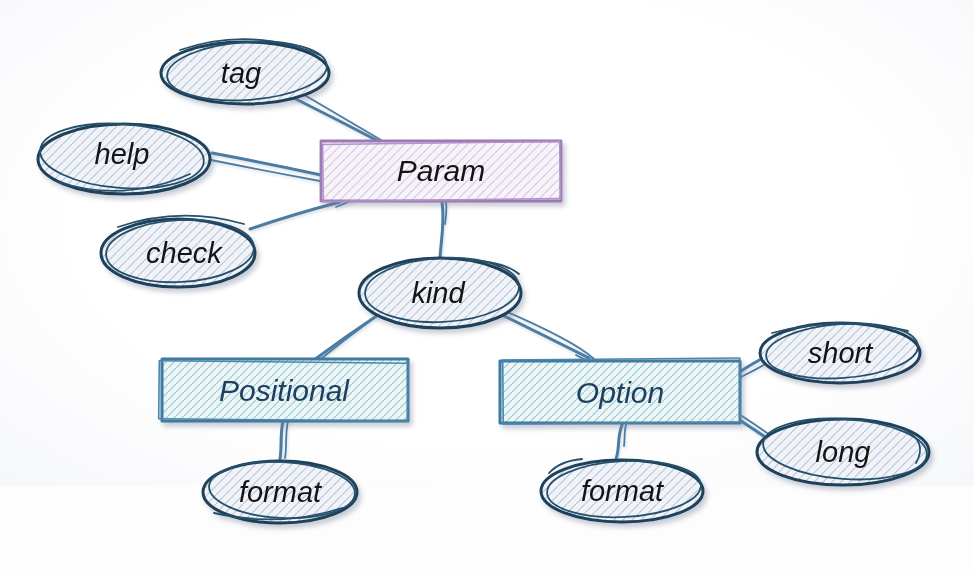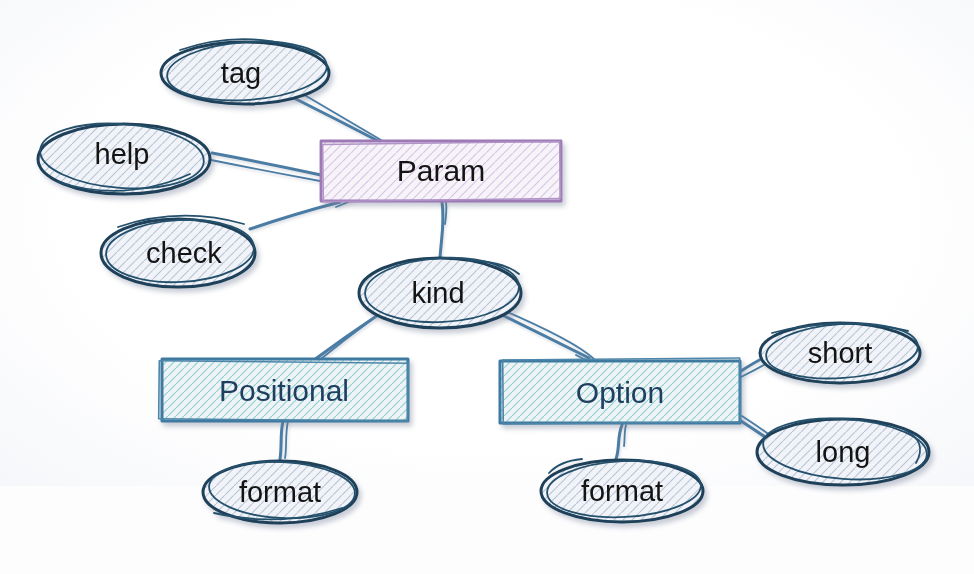--- a/index.html
+++ b/index.html
@@ -9,20 +9,21 @@
     height: 574px;
     background: #fdfdfe;
     overflow: hidden;
     font-family: "Liberation Sans", sans-serif;
   }
   .canvas-wrap {
     width: 974px;
     height: 486px;
     position: relative;
     background: radial-gradient(ellipse at 50% 45%, #ffffff 60%, #f6f7fa 100%);
+    font-style: italic;
   }
   svg { display: block; }
 
   
   .ink  { fill: none; stroke: #1e4059; stroke-width: 3;   stroke-linecap: round; }
   .ink2 { fill: none; stroke: #24506c; stroke-width: 1.8; stroke-linecap: round; }
   .boxink-purple  { fill: none; stroke: #9d7ab5; stroke-width: 2.8; stroke-linejoin: round; }
   .boxink-purple2 { fill: none; stroke: #b193c8; stroke-width: 1.5; stroke-linejoin: round; }
   .boxink-blue    { fill: none; stroke: #3f7aa1; stroke-width: 3;   stroke-linejoin: round; }
   .boxink-blue2   { fill: none; stroke: #4d86ab; stroke-width: 1.6; stroke-linejoin: round; }

